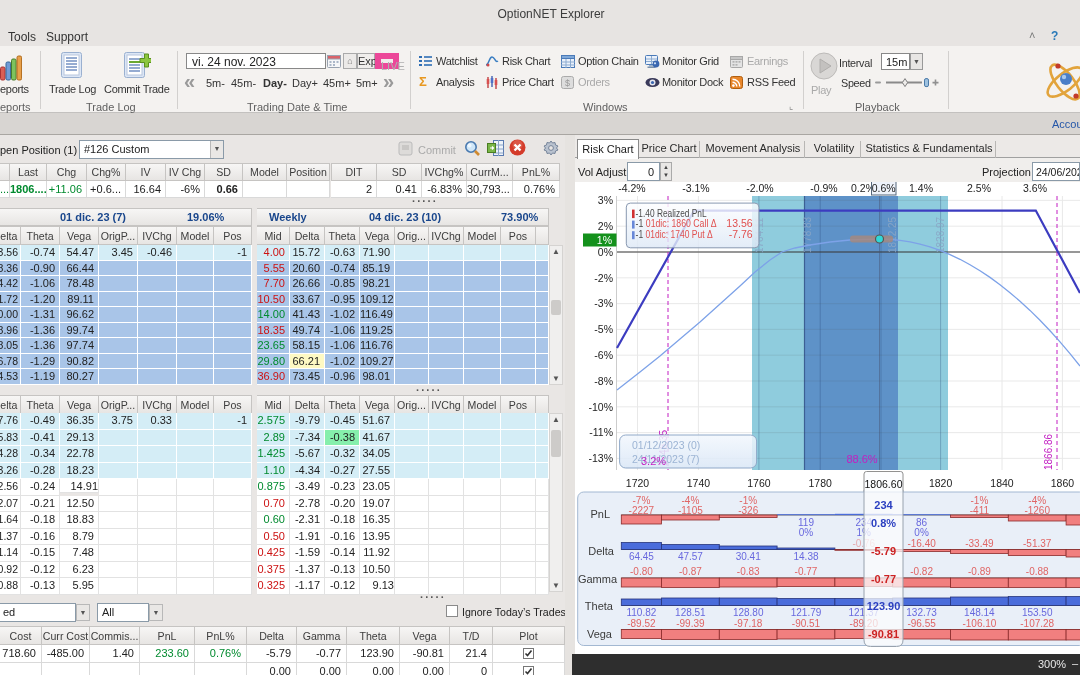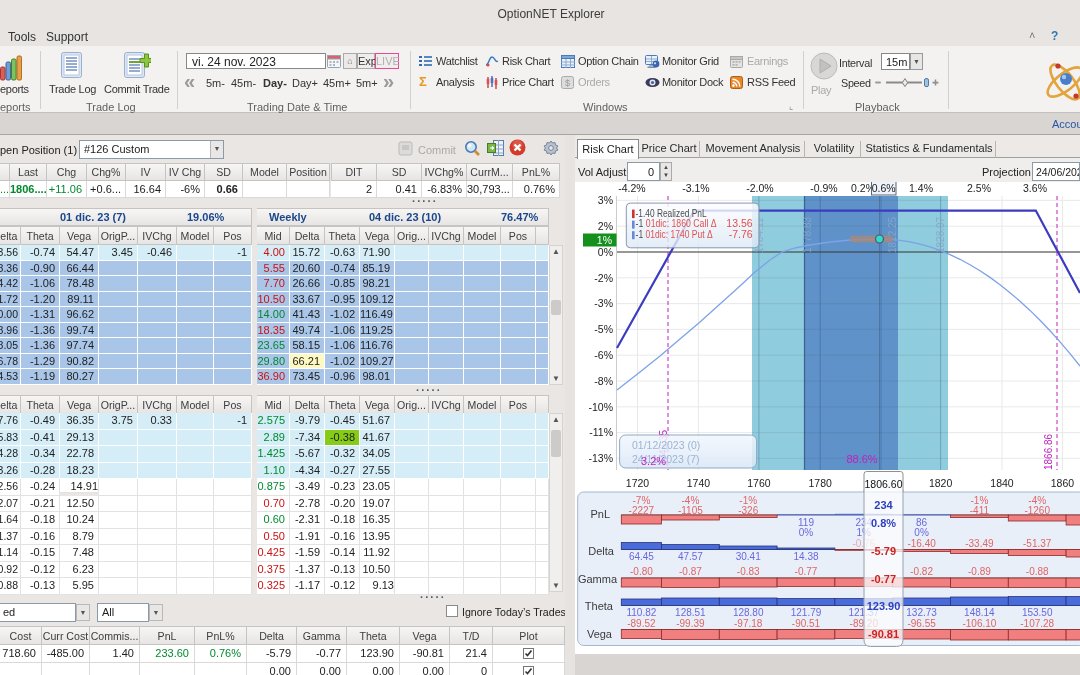--- a/index.html
+++ b/index.html
@@ -92,21 +92,21 @@
       <g fill="#aab6c8">
           <rect x="2.5" y="7" width="2" height="2"></rect>
           <rect x="6" y="7" width="2" height="2"></rect>
           <rect x="9.5" y="7" width="2" height="2"></rect>
           <rect x="2.5" y="10" width="2" height="2"></rect>
           <rect x="6" y="10" width="2" height="2"></rect>
         </g>
     </svg>
     <div class="abs" style="left:343px;top:7px;width:14px;height:16px;background:#eceae8;border:1px solid #aaa;font-size:9px;color:#666;text-align:center;line-height:15px;">⌂</div>
     <div class="abs" style="left:357px;top:7px;width:18px;height:16px;background:#f0eeec;border:1px solid #aaa;font-size:11px;color:#333;text-align:center;line-height:15px;">Exp</div>
-    <div class="abs" style="left:375px;top:7px;width:24px;height:16px;background:#f0eeec;border:1px solid #ec4899;font-size:11px;color:#b0b0b0;text-align:left;line-height:15px;">LIVE</div>
+    <div class="abs" style="left:375px;top:7px;width:24px;height:16px;background:#f0eeec;border:6px solid #ec4899;font-size:11px;color:#b0b0b0;text-align:left;line-height:15px;">LIVE</div>
     <span class="abs" style="left:184px;top:24px;font-size:20px;color:#9a9a9a;font-weight:bold;letter-spacing:-3px;">«</span>
     <span class="smbtn gray" style="left:206px;top:31px;">5m-</span>
     <span class="smbtn gray" style="left:231px;top:31px;">45m-</span>
     <span class="smbtn" style="left:263px;top:31px;font-weight:bold;">Day-</span>
     <span class="smbtn gray" style="left:292px;top:31px;">Day+</span>
     <span class="smbtn gray" style="left:323px;top:31px;">45m+</span>
     <span class="smbtn gray" style="left:356px;top:31px;">5m+</span>
     <span class="abs" style="left:383px;top:24px;font-size:20px;color:#9a9a9a;font-weight:bold;letter-spacing:-3px;">»</span>
     <div class="glabel" style="left:247px;">Trading Date &amp; Time</div>
 
@@ -298,21 +298,21 @@
     <div class="cell" style="left:467px;top:46px;width:46px;height:17px;background:#fff;line-height:16px;padding-right:4px;text-align:right;">30,793...</div>
     <div class="hcell" style="left:513px;top:28px;width:47px;height:18px;text-align:center;line-height:17px;border-left:none;">PnL%</div>
     <div class="cell" style="left:513px;top:46px;width:47px;height:17px;background:#fff;line-height:16px;padding-right:4px;text-align:right;">0.76%</div>
     <div class="abs" style="left:412px;top:60px;width:30px;color:#555;font-size:11px;letter-spacing:1.5px;font-weight:bold;">·····</div>
     <div class="hcell" style="left:0px;top:73px;width:252px;height:18px;"></div>
     <div class="abs" style="left:60px;top:76px;color:#19468c;font-weight:bold;">01 dic. 23 (7)</div>
     <div class="abs" style="left:187px;top:76px;color:#19468c;font-weight:bold;">19.06%</div>
     <div class="hcell" style="left:257px;top:73px;width:292px;height:18px;"></div>
     <div class="abs" style="left:269px;top:76px;color:#19468c;font-weight:bold;">Weekly</div>
     <div class="abs" style="left:369px;top:76px;color:#19468c;font-weight:bold;">04 dic. 23 (10)</div>
-    <div class="abs" style="left:501px;top:76px;color:#19468c;font-weight:bold;">76.47%</div>
+    <div class="abs" style="left:501px;top:76px;color:#19468c;font-weight:bold;">73.90%</div>
     <div class="hcell" style="left:-10px;top:91px;width:31px;height:19px;text-align:center;line-height:18px;">Delta</div>
     <div class="hcell" style="left:21px;top:91px;width:39px;height:19px;text-align:center;line-height:18px;">Theta</div>
     <div class="hcell" style="left:60px;top:91px;width:39px;height:19px;text-align:center;line-height:18px;">Vega</div>
     <div class="hcell" style="left:99px;top:91px;width:39px;height:19px;text-align:center;line-height:18px;">OrigP...</div>
     <div class="hcell" style="left:138px;top:91px;width:39px;height:19px;text-align:center;line-height:18px;">IVChg</div>
     <div class="hcell" style="left:177px;top:91px;width:37px;height:19px;text-align:center;line-height:18px;">Model</div>
     <div class="hcell" style="left:214px;top:91px;width:38px;height:19px;text-align:center;line-height:18px;">Pos</div>
     <div class="hcell" style="left:257px;top:91px;width:33px;height:19px;text-align:center;line-height:18px;">Mid</div>
     <div class="hcell" style="left:290px;top:91px;width:35px;height:19px;text-align:center;line-height:18px;">Delta</div>
     <div class="hcell" style="left:325px;top:91px;width:35px;height:19px;text-align:center;line-height:18px;">Theta</div>
@@ -520,21 +520,21 @@
     <div class="cell" style="left:214.0px;top:344.0px;width:38.0px;height:16.5px;background:#fff;line-height:15.5px;padding-right:4px;text-align:right;border-color:#e2e2e2;"></div>
     <div class="cell" style="left:-12.0px;top:360.5px;width:33.0px;height:16.5px;background:#fff;line-height:15.5px;padding-right:2px;text-align:right;font-size:10.5px;border-color:#e2e2e2;">2.07</div>
     <div class="cell" style="left:21.0px;top:360.5px;width:39.0px;height:16.5px;background:#fff;line-height:15.5px;padding-right:4px;text-align:right;border-color:#e2e2e2;">-0.21</div>
     <div class="cell" style="left:60.0px;top:360.5px;width:39.0px;height:16.5px;background:#fff;line-height:15.5px;padding-right:4px;text-align:right;border-color:#e2e2e2;">12.50</div>
     <div class="cell" style="left:99.0px;top:360.5px;width:39.0px;height:16.5px;background:#fff;line-height:15.5px;padding-right:4px;text-align:right;border-color:#e2e2e2;"></div>
     <div class="cell" style="left:138.0px;top:360.5px;width:39.0px;height:16.5px;background:#fff;line-height:15.5px;padding-right:4px;text-align:right;border-color:#e2e2e2;"></div>
     <div class="cell" style="left:177.0px;top:360.5px;width:37.0px;height:16.5px;background:#fff;line-height:15.5px;padding-right:4px;text-align:right;border-color:#e2e2e2;"></div>
     <div class="cell" style="left:214.0px;top:360.5px;width:38.0px;height:16.5px;background:#fff;line-height:15.5px;padding-right:4px;text-align:right;border-color:#e2e2e2;"></div>
     <div class="cell" style="left:-12.0px;top:377.0px;width:33.0px;height:16.5px;background:#fff;line-height:15.5px;padding-right:2px;text-align:right;font-size:10.5px;border-color:#e2e2e2;">1.64</div>
     <div class="cell" style="left:21.0px;top:377.0px;width:39.0px;height:16.5px;background:#fff;line-height:15.5px;padding-right:4px;text-align:right;border-color:#e2e2e2;">-0.18</div>
-    <div class="cell" style="left:60.0px;top:377.0px;width:39.0px;height:16.5px;background:#fff;line-height:15.5px;padding-right:4px;text-align:right;border-color:#e2e2e2;">10.24</div>
+    <div class="cell" style="left:60.0px;top:377.0px;width:39.0px;height:16.5px;background:#fff;line-height:15.5px;padding-right:4px;text-align:right;border-color:#e2e2e2;">18.83</div>
     <div class="cell" style="left:99.0px;top:377.0px;width:39.0px;height:16.5px;background:#fff;line-height:15.5px;padding-right:4px;text-align:right;border-color:#e2e2e2;"></div>
     <div class="cell" style="left:138.0px;top:377.0px;width:39.0px;height:16.5px;background:#fff;line-height:15.5px;padding-right:4px;text-align:right;border-color:#e2e2e2;"></div>
     <div class="cell" style="left:177.0px;top:377.0px;width:37.0px;height:16.5px;background:#fff;line-height:15.5px;padding-right:4px;text-align:right;border-color:#e2e2e2;"></div>
     <div class="cell" style="left:214.0px;top:377.0px;width:38.0px;height:16.5px;background:#fff;line-height:15.5px;padding-right:4px;text-align:right;border-color:#e2e2e2;"></div>
     <div class="cell" style="left:-12.0px;top:393.5px;width:33.0px;height:16.5px;background:#fff;line-height:15.5px;padding-right:2px;text-align:right;font-size:10.5px;border-color:#e2e2e2;">1.37</div>
     <div class="cell" style="left:21.0px;top:393.5px;width:39.0px;height:16.5px;background:#fff;line-height:15.5px;padding-right:4px;text-align:right;border-color:#e2e2e2;">-0.16</div>
     <div class="cell" style="left:60.0px;top:393.5px;width:39.0px;height:16.5px;background:#fff;line-height:15.5px;padding-right:4px;text-align:right;border-color:#e2e2e2;">8.79</div>
     <div class="cell" style="left:99.0px;top:393.5px;width:39.0px;height:16.5px;background:#fff;line-height:15.5px;padding-right:4px;text-align:right;border-color:#e2e2e2;"></div>
     <div class="cell" style="left:138.0px;top:393.5px;width:39.0px;height:16.5px;background:#fff;line-height:15.5px;padding-right:4px;text-align:right;border-color:#e2e2e2;"></div>
     <div class="cell" style="left:177.0px;top:393.5px;width:37.0px;height:16.5px;background:#fff;line-height:15.5px;padding-right:4px;text-align:right;border-color:#e2e2e2;"></div>
@@ -564,21 +564,21 @@
     <div class="cell" style="left:290.0px;top:278.0px;width:35.0px;height:16.5px;background:#d4edf6;line-height:15.5px;padding-right:4px;text-align:right;border-color:#fff;">-9.79</div>
     <div class="cell" style="left:325.0px;top:278.0px;width:35.0px;height:16.5px;background:#d4edf6;line-height:15.5px;padding-right:4px;text-align:right;border-color:#fff;">-0.45</div>
     <div class="cell" style="left:360.0px;top:278.0px;width:35.0px;height:16.5px;background:#d4edf6;line-height:15.5px;padding-right:4px;text-align:right;border-color:#fff;">51.67</div>
     <div class="cell" style="left:395.0px;top:278.0px;width:34.0px;height:16.5px;background:#d4edf6;line-height:15.5px;padding-right:4px;text-align:right;border-color:#fff;"></div>
     <div class="cell" style="left:429.0px;top:278.0px;width:35.0px;height:16.5px;background:#d4edf6;line-height:15.5px;padding-right:4px;text-align:right;border-color:#fff;"></div>
     <div class="cell" style="left:464.0px;top:278.0px;width:37.0px;height:16.5px;background:#d4edf6;line-height:15.5px;padding-right:4px;text-align:right;border-color:#fff;"></div>
     <div class="cell" style="left:501.0px;top:278.0px;width:35.0px;height:16.5px;background:#d4edf6;line-height:15.5px;padding-right:4px;text-align:right;border-color:#fff;"></div>
     <div class="cell" style="left:536.0px;top:278.0px;width:13.0px;height:16.5px;background:#d4edf6;line-height:15.5px;padding-right:4px;text-align:right;border-color:#fff;"></div>
     <div class="cell" style="left:257.0px;top:294.5px;width:33.0px;height:16.5px;background:#d4edf6;line-height:15.5px;padding-right:4px;text-align:right;border-color:#fff;"><span class="grn">2.89</span></div>
     <div class="cell" style="left:290.0px;top:294.5px;width:35.0px;height:16.5px;background:#d4edf6;line-height:15.5px;padding-right:4px;text-align:right;border-color:#fff;">-7.34</div>
-    <div class="cell" style="left:325.0px;top:294.5px;width:35.0px;height:16.5px;background:#84cc16;line-height:15.5px;padding-right:4px;text-align:right;border-color:#fff;">-0.38</div>
+    <div class="cell" style="left:325.0px;top:294.5px;width:35.0px;height:16.5px;background:#86efac;line-height:15.5px;padding-right:4px;text-align:right;border-color:#fff;">-0.38</div>
     <div class="cell" style="left:360.0px;top:294.5px;width:35.0px;height:16.5px;background:#d4edf6;line-height:15.5px;padding-right:4px;text-align:right;border-color:#fff;">41.67</div>
     <div class="cell" style="left:395.0px;top:294.5px;width:34.0px;height:16.5px;background:#d4edf6;line-height:15.5px;padding-right:4px;text-align:right;border-color:#fff;"></div>
     <div class="cell" style="left:429.0px;top:294.5px;width:35.0px;height:16.5px;background:#d4edf6;line-height:15.5px;padding-right:4px;text-align:right;border-color:#fff;"></div>
     <div class="cell" style="left:464.0px;top:294.5px;width:37.0px;height:16.5px;background:#d4edf6;line-height:15.5px;padding-right:4px;text-align:right;border-color:#fff;"></div>
     <div class="cell" style="left:501.0px;top:294.5px;width:35.0px;height:16.5px;background:#d4edf6;line-height:15.5px;padding-right:4px;text-align:right;border-color:#fff;"></div>
     <div class="cell" style="left:536.0px;top:294.5px;width:13.0px;height:16.5px;background:#d4edf6;line-height:15.5px;padding-right:4px;text-align:right;border-color:#fff;"></div>
     <div class="cell" style="left:257.0px;top:311.0px;width:33.0px;height:16.5px;background:#d4edf6;line-height:15.5px;padding-right:4px;text-align:right;border-color:#fff;"><span class="grn">1.425</span></div>
     <div class="cell" style="left:290.0px;top:311.0px;width:35.0px;height:16.5px;background:#d4edf6;line-height:15.5px;padding-right:4px;text-align:right;border-color:#fff;">-5.67</div>
     <div class="cell" style="left:325.0px;top:311.0px;width:35.0px;height:16.5px;background:#d4edf6;line-height:15.5px;padding-right:4px;text-align:right;border-color:#fff;">-0.32</div>
     <div class="cell" style="left:360.0px;top:311.0px;width:35.0px;height:16.5px;background:#d4edf6;line-height:15.5px;padding-right:4px;text-align:right;border-color:#fff;">34.05</div>
@@ -941,13 +941,17 @@
         <text x="1037.2" y="626.5" text-anchor="middle" font-size="10" fill="#e06565">-107.28</text>
         <path d="M864 490 L864 640 Q864 646.5 870.5 646.5 L896.5 646.5 Q903 646.5 903 640 L903 490" fill="#fbfcfe" fill-opacity="0.75" stroke="#98a2ae"></path>
         <text x="883.5" y="509" text-anchor="middle" font-size="11" font-weight="bold" fill="#2b3fc0">234</text>
         <text x="883.5" y="527" text-anchor="middle" font-size="11" font-weight="bold" fill="#2b3fc0">0.8%</text>
         <text x="883.5" y="555.4" text-anchor="middle" font-size="11" font-weight="bold" fill="#cc2222">-5.79</text>
         <text x="883.5" y="583.0" text-anchor="middle" font-size="11" font-weight="bold" fill="#cc2222">-0.77</text>
         <text x="883.5" y="610.2" text-anchor="middle" font-size="11" font-weight="bold" fill="#2b3fc0">123.90</text>
         <text x="883.5" y="637.8" text-anchor="middle" font-size="11" font-weight="bold" fill="#cc2222">-90.81</text>
       </svg>
   </div>
+  <div class="abs" id="statusbar">
+      <span class="abs" style="left:466px;top:4px;font-size:11px;">300%</span>
+      <span class="abs" style="left:500px;top:3px;">–</span>
+    </div>
 </div>
 
 </body></html>

